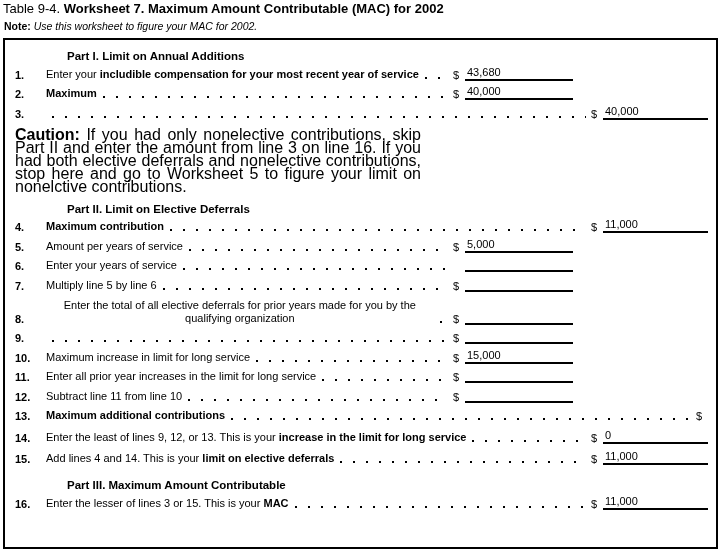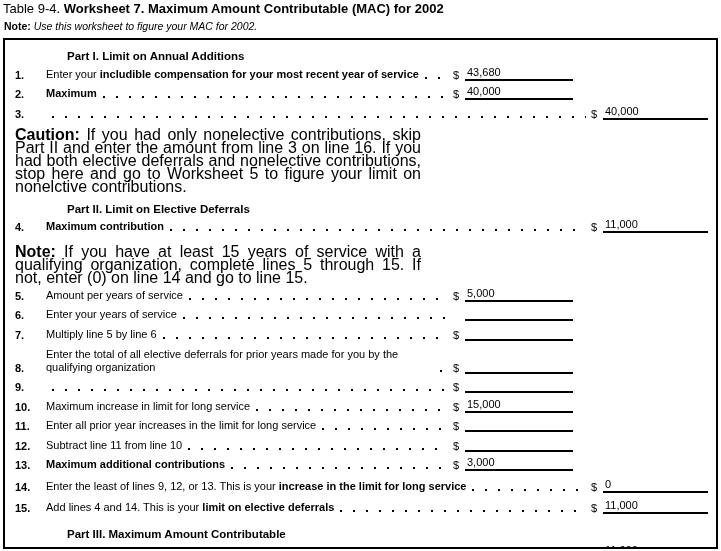--- a/index.html
+++ b/index.html
@@ -13,21 +13,21 @@
   .part-heading{font-weight:bold;font-size:11.5px;margin:9px 0 0 62px;height:14px;line-height:14px;}
   .part-heading.p3{margin-top:11px;}
   .para{margin:6px 0 0 10px;width:406px;font-size:16px;line-height:13px;text-align:justify;}
   .para.note2{margin-top:10px;}
   .para b{font-weight:bold;}
   .wrow{display:flex;align-items:flex-end;padding:0 8px 2px 10px;height:19.5px;box-sizing:border-box;font-size:11px;line-height:12px;}
   .wrow.sp{margin-top:2px;}
   .wrow.tall{height:33px;}
   .wrow .num{font-weight:bold;width:31px;flex:none;}
   .wrow .label{flex:0 1 auto;max-width:430px;line-height:13px;}
-  .wrow.tall .label{max-width:398px;}
+  .wrow.tall .label{max-width:398px;text-align:center;}
   .wrow .label b{font-weight:bold;}
   .wrow .leader{flex:1 1 10px;height:2px;margin:0 5px 2px 6px;min-width:8px;
     background:repeating-linear-gradient(to right,#000 0 2px,transparent 2px 13px);}
   .wrow .dollar{flex:none;width:8px;margin:0 4px 0 0;}
   .wrow .entry{flex:none;border-bottom:2px solid #000;text-align:left;height:13px;box-sizing:content-box;}
   .wrow.inner .entry{width:108px;margin-right:135px;}
   .wrow.outer .entry{width:105px;}
   .wrow .val{display:inline-block;border-bottom:1px solid #000;padding:0 2px 1px 2px;line-height:11px;}
   .wrow .val:empty{border-bottom:none;padding:0;}
 </style>
@@ -62,21 +62,20 @@
   </div>
   <div class="para"><b>Caution:</b> <span>If you had only nonelective contributions, skip Part II and enter the amount from line 3 on line 16. If you had both elective deferrals and nonelective contributions, stop here and go to Worksheet 5 to figure your limit on nonelctive contributions.</span></div>
   <div class="part-heading">Part II. Limit on Elective Deferrals</div>
   <div class="wrow outer">
     <span class="num">4.</span>
     <span class="label"><span></span><b>Maximum contribution</b><span></span></span>
     <span class="leader"></span>
     <span class="dollar">$</span>
     <span class="entry"><span class="val">11,000</span></span>
   </div>
-  <div class="para note2"><b>Note:</b> <span>If you have at least 15 years of service with a qualifying organization, complete lines 5 through 15. If not, enter (0) on line 14 and go to line 15.</span></div>
   <div class="wrow inner">
     <span class="num">5.</span>
     <span class="label"><span>Amount per years of service</span><b></b><span></span></span>
     <span class="leader"></span>
     <span class="dollar">$</span>
     <span class="entry"><span class="val">5,000</span></span>
   </div>
   <div class="wrow inner">
     <span class="num">6.</span>
     <span class="label"><span>Enter your years of service</span><b></b><span></span></span>
@@ -123,21 +122,20 @@
     <span class="label"><span>Subtract line 11 from line 10</span><b></b><span></span></span>
     <span class="leader"></span>
     <span class="dollar">$</span>
     <span class="entry"><span class="val"></span></span>
   </div>
   <div class="wrow inner">
     <span class="num">13.</span>
     <span class="label"><span></span><b>Maximum additional contributions</b><span></span></span>
     <span class="leader"></span>
     <span class="dollar">$</span>
-    <span class="entry"><span class="val">3,000</span></span>
   </div>
   <div class="wrow outer sp">
     <span class="num">14.</span>
     <span class="label"><span>Enter the least of lines 9, 12, or 13. This is your </span><b>increase in the limit for long service</b><span></span></span>
     <span class="leader"></span>
     <span class="dollar">$</span>
     <span class="entry"><span class="val">0</span></span>
   </div>
   <div class="wrow outer sp">
     <span class="num">15.</span>

